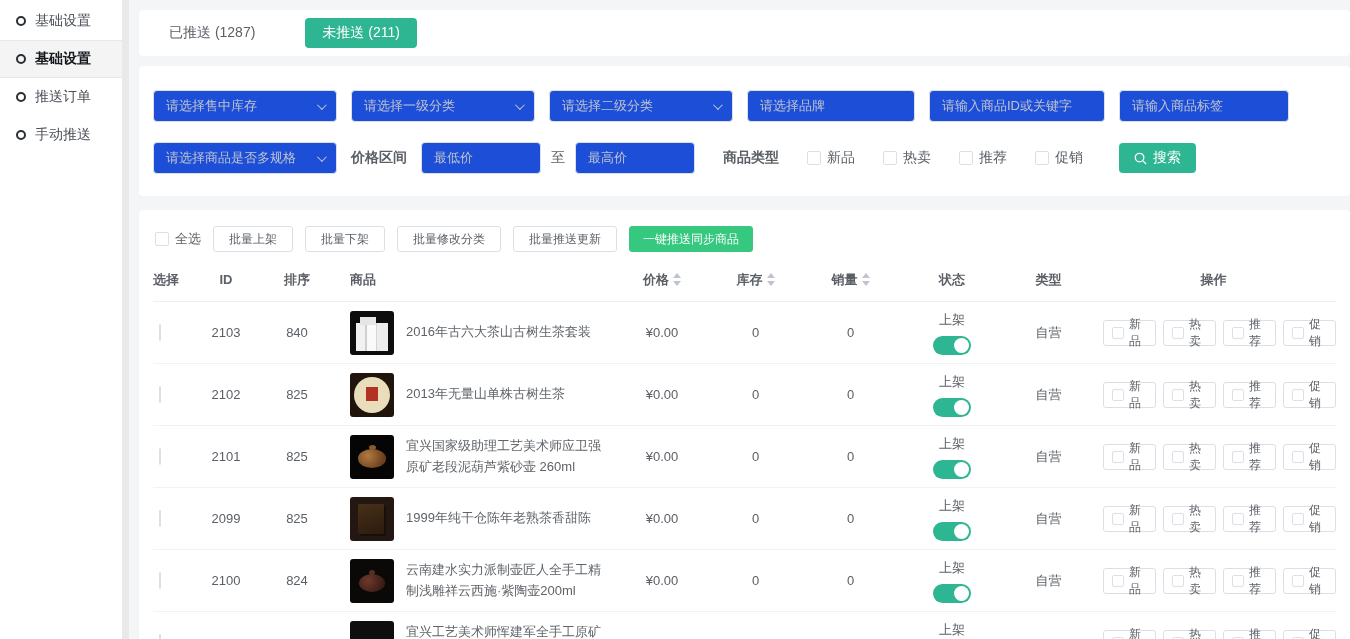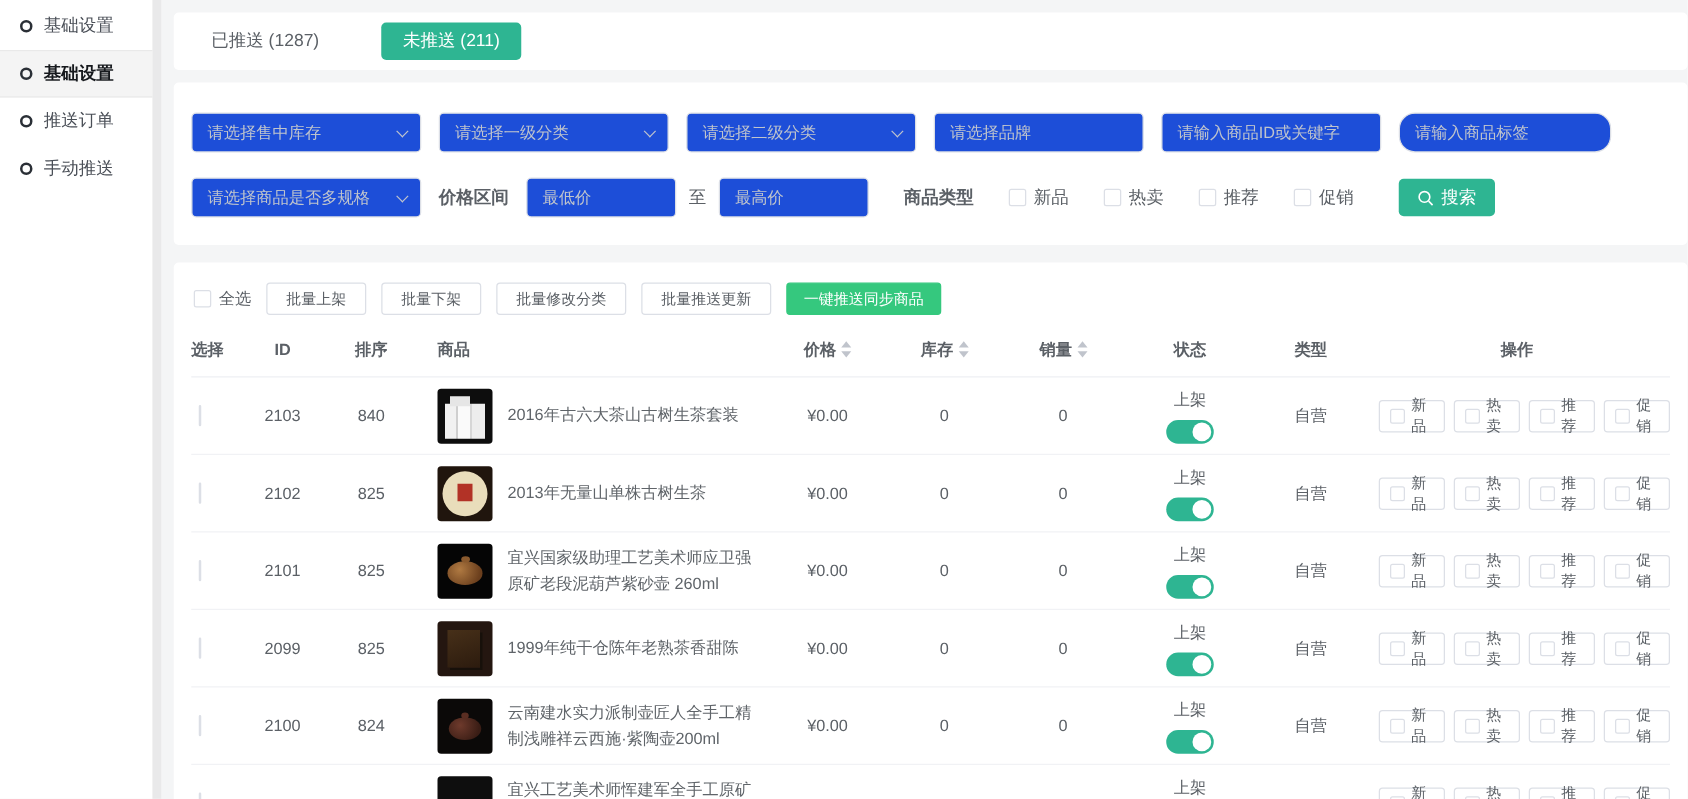--- a/index.html
+++ b/index.html
@@ -26,21 +26,21 @@
     background:#2eb592; color:#fff; font-size:14px; border-radius:4px; cursor:pointer; }
 
   .filter-panel { padding:24px 14px 22px 14px; margin-bottom:14px; }
   .f-row { display:flex; align-items:center; gap:14px; }
   .f-row + .f-row { margin-top:20px; }
   .fld { position:relative; height:32px; border:1px solid #dcdfe6; border-radius:4px; background:#1d4ed8;
     display:flex; align-items:center; padding:0 12px; font-size:13px; color:#bfc4cc; }
   .fld.sel { width:184px; justify-content:space-between; }
   .fld.inp-brand { width:168px; }
   .fld.inp-key { width:176px; }
-  .fld.inp-tag { width:170px;border-radius:13px; }
+  .fld.inp-tag { width:170px; }
   .fld.inp-price { width:120px; }
   .chev { width:7px; height:7px; border-right:1.5px solid #c0c4cc; border-bottom:1.5px solid #c0c4cc;
     transform:rotate(45deg) translateY(-2px); flex:0 0 auto; }
   .f-label { font-size:14px; color:#5b6066; font-weight:bold; white-space:nowrap; }
   .f-to { font-size:14px; color:#5b6066; margin:0 -4px; }
   .ck-item { display:flex; align-items:center; gap:6px; font-size:14px; color:#5b6066; margin-left:14px; cursor:pointer; }
   .ckbox { width:14px; height:14px; border:1px solid #dcdfe6; border-radius:2px; background:#fff; flex:0 0 auto; }
   .search-btn { margin-left:22px; height:30px; padding:0 15px; background:#2eb592; color:#fff;
     border:none; border-radius:4px; font-size:14px; display:flex; align-items:center; gap:6px; cursor:pointer; }
   .search-btn svg { display:block; }

